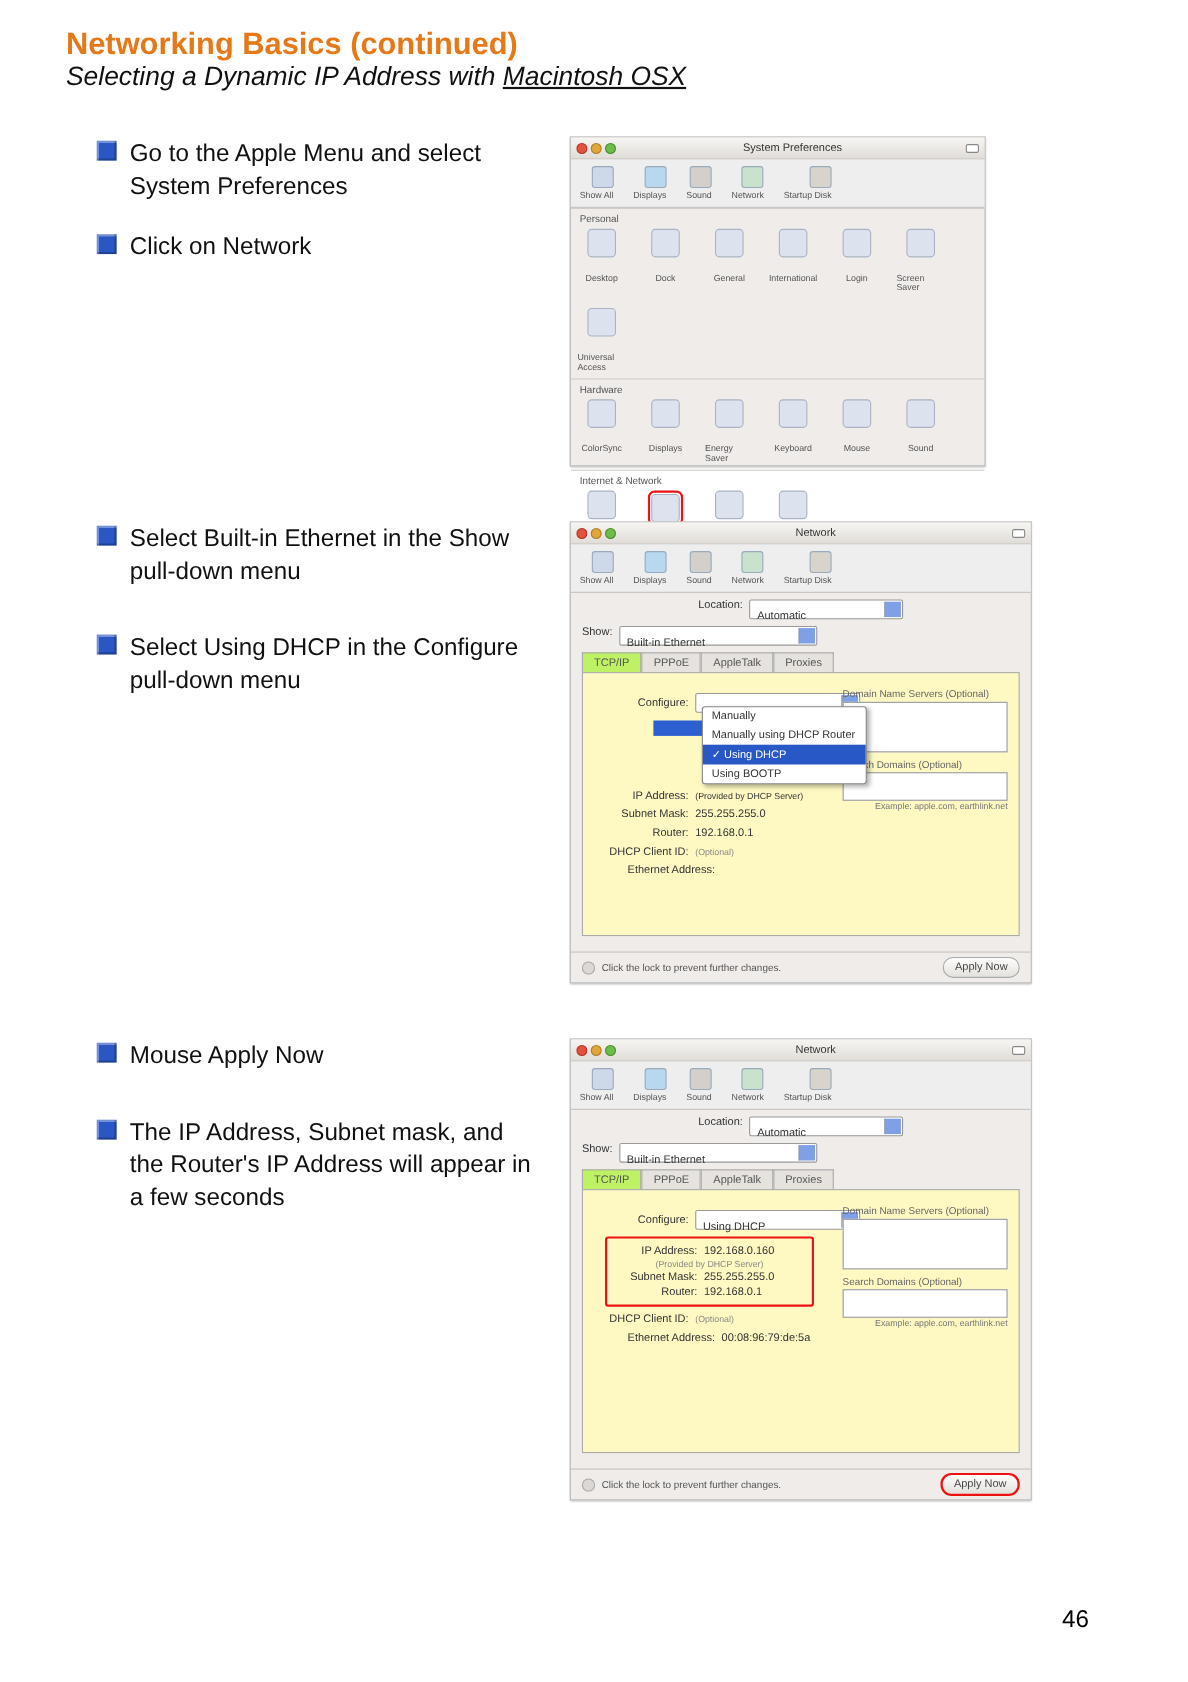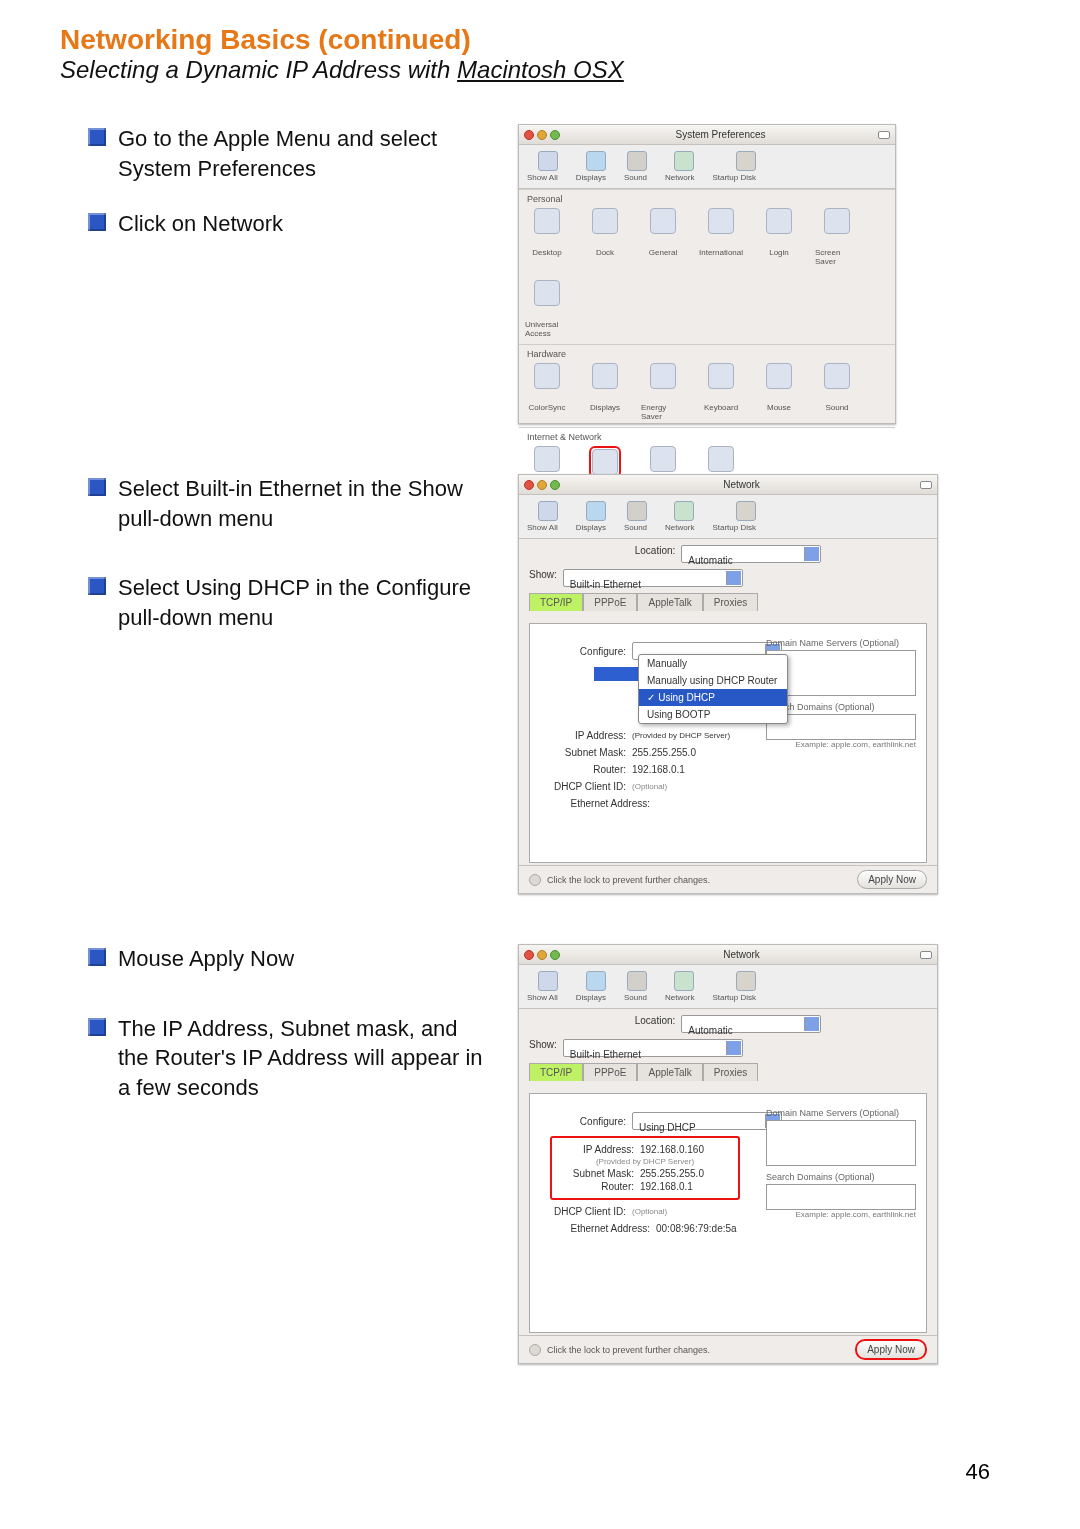--- a/index.html
+++ b/index.html
@@ -39,21 +39,21 @@
 .hl{border:2px solid #e11;border-radius:6px;padding:1px}
 .sel{border:2px solid #e11;border-radius:3px}
 
 .lrow{display:flex;align-items:flex-start;gap:6px;font-size:10px;margin:6px 0;justify-content:center}
 .select{display:inline-flex;align-items:center;border:1px solid #999;background:#fff;height:18px;font-size:10px;padding:12px 18px 0 6px;position:relative;border-radius:2px}
 .select::after{content:"";position:absolute;right:1px;top:1px;bottom:1px;width:14px;background:#7ea0e6;border-left:1px solid #999}
 .showrow{padding:0 10px}
 .tabs{display:flex;gap:0;margin:4px 10px 0 10px;font-size:10px}
 .tab{padding:3px 10px;border:1px solid #aaa;border-bottom:none;background:#e6e3de;color:#555}
 .tab.act{background:#bef264}
-.panel{border:1px solid #aaa;margin:12px 10px;padding:12px 10px 8px 10px;background:#ffffff;position:relative}
+.panel{border:1px solid #aaa;margin:0 10px;padding:12px 10px 8px 10px;background:#fef9c3;position:relative}
 .frow{display:flex;align-items:center;gap:6px;font-size:10px;margin:6px 0}
 .flab{width:86px;text-align:right;color:#333}
 .fval{color:#333}
 .rcol{position:absolute;right:10px;top:8px;width:150px;font-size:9px;color:#666}
 .rcol .lab{margin-top:6px}
 .rcol .box{border:1px solid #999;background:#fff;height:46px;margin-top:2px}
 .ex{font-size:8px;color:#777;text-align:right}
 .menu{position:absolute;left:108px;top:30px;width:150px;background:#fff;border:1px solid #888;box-shadow:2px 2px 4px rgba(0,0,0,.3);font-size:10px;z-index:5}
 .menu .mi{padding:3px 8px;color:#333}
 .menu .mi.hi{background:#2858c6;color:#fff}

